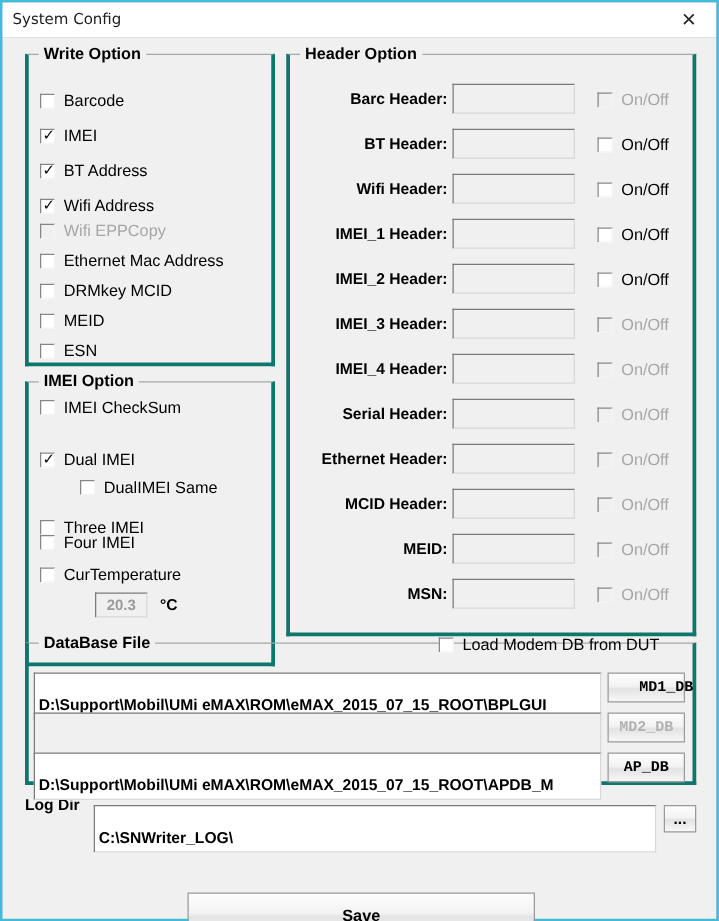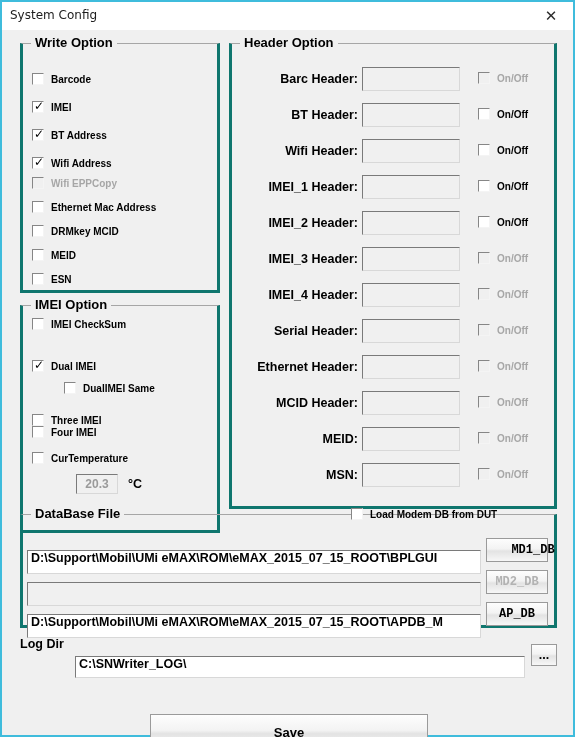--- a/index.html
+++ b/index.html
@@ -93,22 +93,22 @@
   .box .tick {
     position: absolute;
     left: 1px; top: -2px;
     font-size: 12px;
     line-height: 12px;
     color: #000;
     font-family: "DejaVu Sans", sans-serif;
   }
   .cb-label {
     margin-left: 7px;
-    font-size: 10px;
-    font-weight: bold;
+    font-size: 13px;
+    font-weight: normal;
     color: #000;
     font-family: "Liberation Sans", sans-serif;
     text-align: right;
   }
   .cb.disabled .cb-label { color: #a6a6a6; }
 
   
   .hdr-label {
     position: absolute;
     font-size: 12.5px;
@@ -140,25 +140,24 @@
     position: absolute;
     box-sizing: border-box;
     background: #ffffff;
     border-top: 1px solid #7a7a7a;
     border-left: 1px solid #7a7a7a;
     border-right: 1px solid #d8d8d8;
     border-bottom: 1px solid #d8d8d8;
     font-size: 12.5px;
     font-weight: bold;
     color: #000;
-    padding: 0 3px;
+    padding: 18px 3px;
     white-space: nowrap;
     overflow: hidden;
     font-family: "Liberation Sans", sans-serif;
-    margin-top: 12px;
   }
   .pathbox.empty { background: #f0f0f0; }
 
   .btn {
     position: absolute;
     box-sizing: border-box;
     background: linear-gradient(to bottom, #fdfdfd 0%, #f3f3f3 45%, #e3e3e3 55%, #f7f7f7 100%);
     border: 1px solid #9a9a9a;
     display: flex; align-items: center; justify-content: center;
     font-size: 12.5px; font-weight: bold; color: #000;

